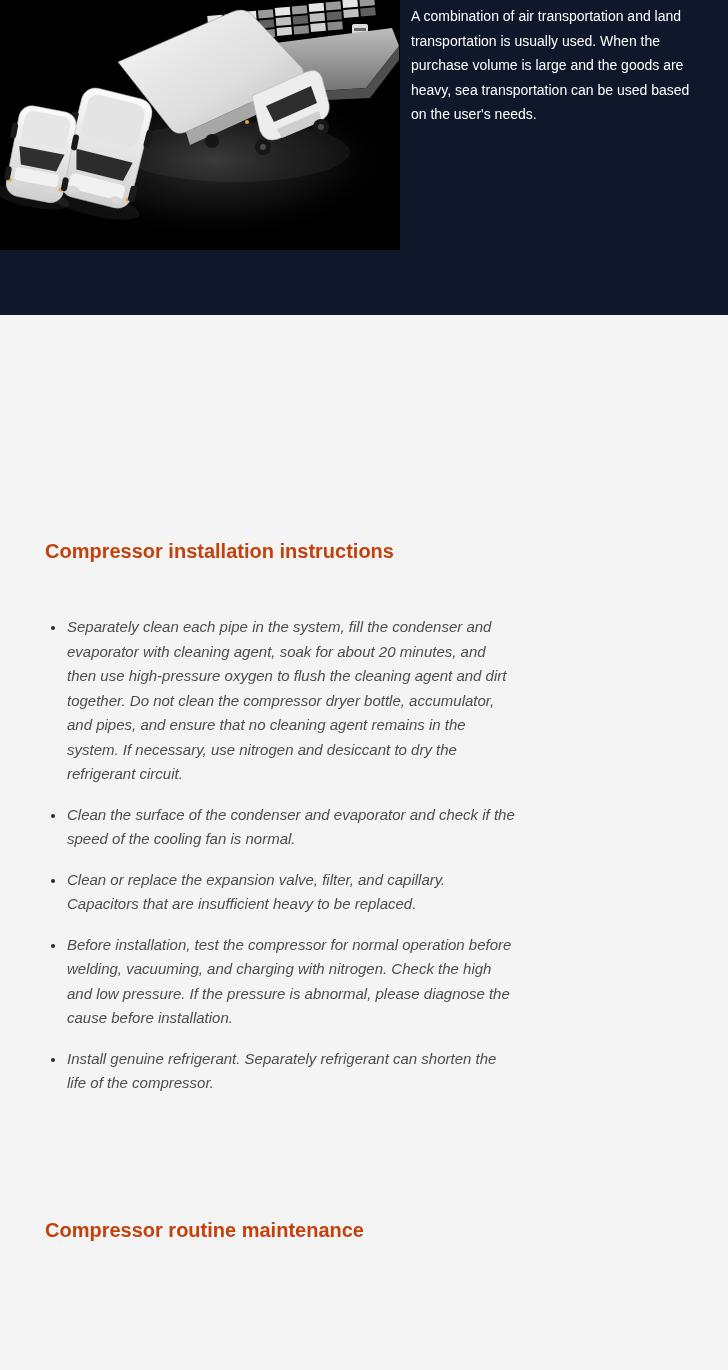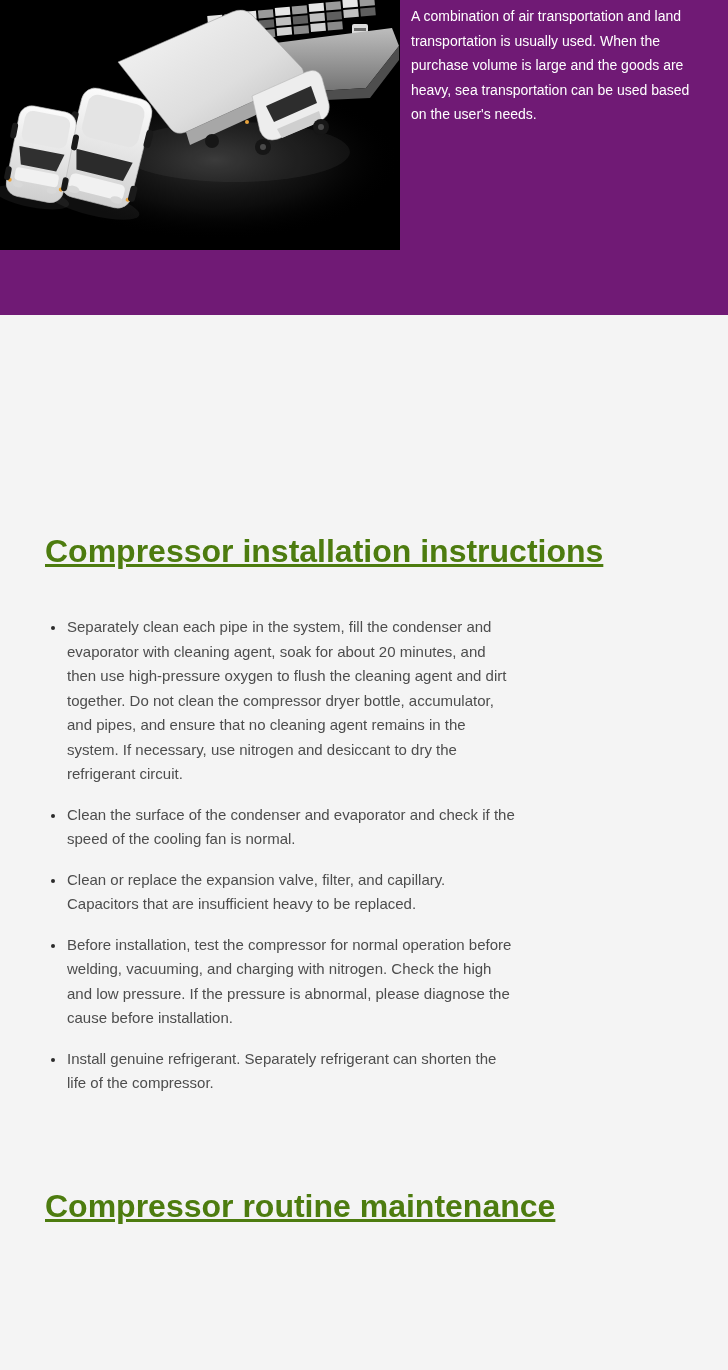--- a/index.html
+++ b/index.html
@@ -6,56 +6,56 @@
   body{
     width:728px;height:1370px;
     background:#f4f4f4;
     font-family:"Liberation Sans", sans-serif;
     overflow:hidden;
     position:relative;
   }
   .hero{
     position:relative;
     width:728px;height:315px;
-    background:#701a75;
+    background:#0f172a;
   }
   .hero-image{
     position:absolute;left:0;top:0;
     width:400px;height:250px;
   }
   .hero-text{
     position:absolute;
     left:411px;top:4px;
     width:292px;
     margin:0;
     color:#ffffff;
     font-size:14px;
     line-height:24.5px;
     font-weight:400;
   }
   .content{display:block;}
   .section-heading{
     margin:0 0 0 45px;
-    font-size:32px;
+    font-size:20px;
     line-height:36px;
     font-weight:700;
-    color:#4d7c0f;
+    color:#c2410c;
     letter-spacing:0;
-    text-decoration:underline;
   }
   .heading-installation{margin-top:218px;}
-  .heading-maintenance{margin-top:92px;}
+  .heading-maintenance{margin-top:116px;}
   .instruction-list{
     margin:46px 0 0 45px;
     padding:0 0 0 21px;
     width:450px;
     list-style:disc outside;
     color:#4d4d4d;
     font-size:15px;
     line-height:24.5px;
+    font-style:italic;
   }
   .instruction-list li{
     margin:0 0 16px 0;
     padding-left:1px;
   }
   .instruction-list li::marker{color:#2b2b2b;font-size:13px;}
   .instruction-list li:last-child{margin-bottom:0;}
 </style>
 </head>
 <body>

